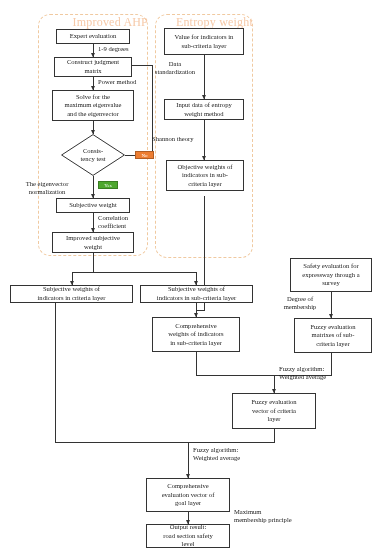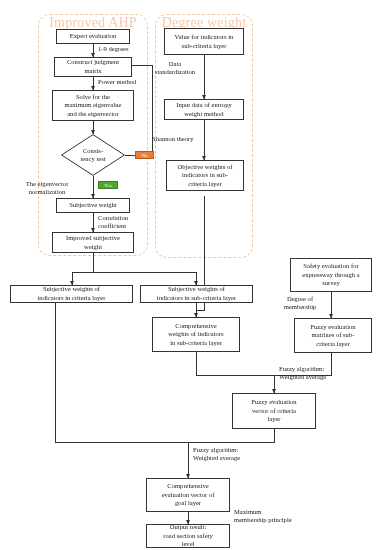--- a/index.html
+++ b/index.html
@@ -15,23 +15,23 @@
 
   .group-box{
     position:absolute;
     border:1px dashed #f0c9a0;
     border-radius:12px;
     box-sizing:border-box;
     background:transparent;
   }
   .group-title{
     position:absolute;
-    font-size:14px;
+    font-size:12px;
     color:#f6c9a8;
-    text-align:center;
+    text-align:right;
     white-space:nowrap;
     letter-spacing:.2px;
   }
 
   .node{
     position:absolute;
     box-sizing:border-box;
     border:1px solid #333;
     background:#fff;
     display:flex;
@@ -81,21 +81,21 @@
 </style>
 </head>
 <body>
 
 <div id="canvas">
 
   <div class="group-box" style="left:38px;top:14px;width:110px;height:242px;"></div>
   <div class="group-title" style="left:38px;top:15px;width:110px;">Improved AHP</div>
 
   <div class="group-box" style="left:155px;top:14px;width:98px;height:244px;"></div>
-  <div class="group-title" style="left:155px;top:15px;width:98px;">Degree weight</div>
+  <div class="group-title" style="left:155px;top:15px;width:98px;">Entropy weight</div>
 
   <svg id="svg-layer" viewBox="0 0 378 550" xmlns="http://www.w3.org/2000/svg">
     <defs>
       <marker id="ah" markerWidth="6" markerHeight="6" refX="4.4" refY="2.2" orient="auto" markerUnits="userSpaceOnUse">
         <path d="M0,0 L4.6,2.2 L0,4.4 z" fill="#333"></path>
       </marker>
     </defs>
     <g fill="none" stroke="#333" stroke-width="1" shape-rendering="crispEdges">
 
       <line x1="93" y1="44" x2="93" y2="57" marker-end="url(#ah)"></line>

